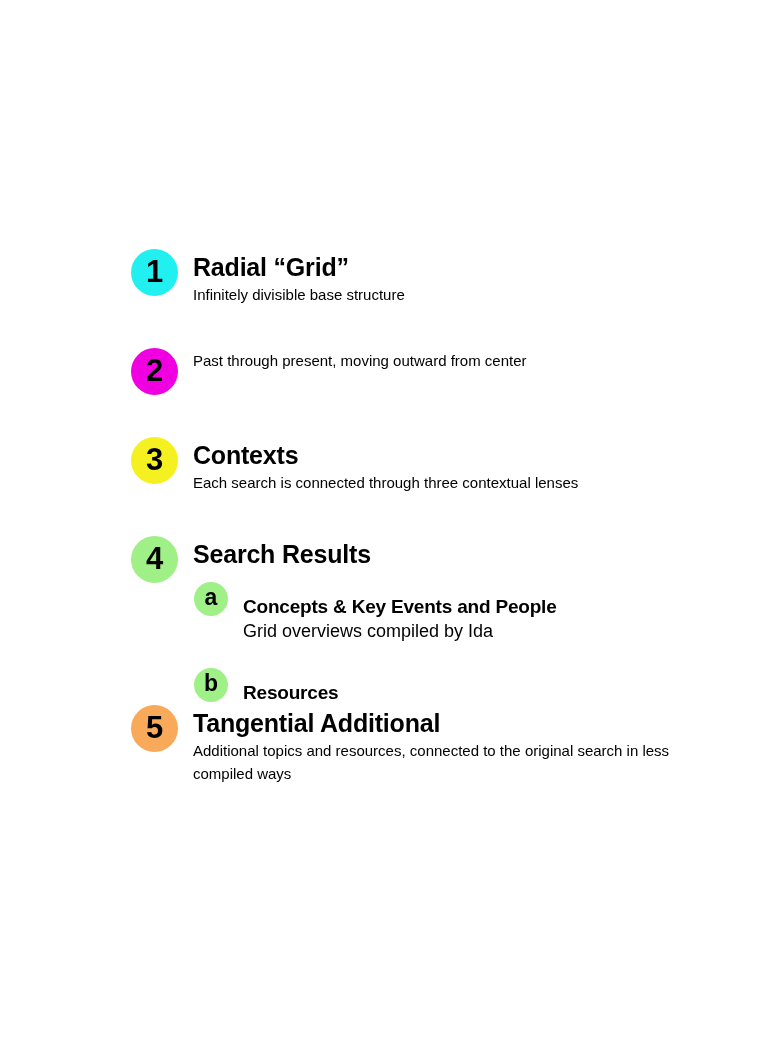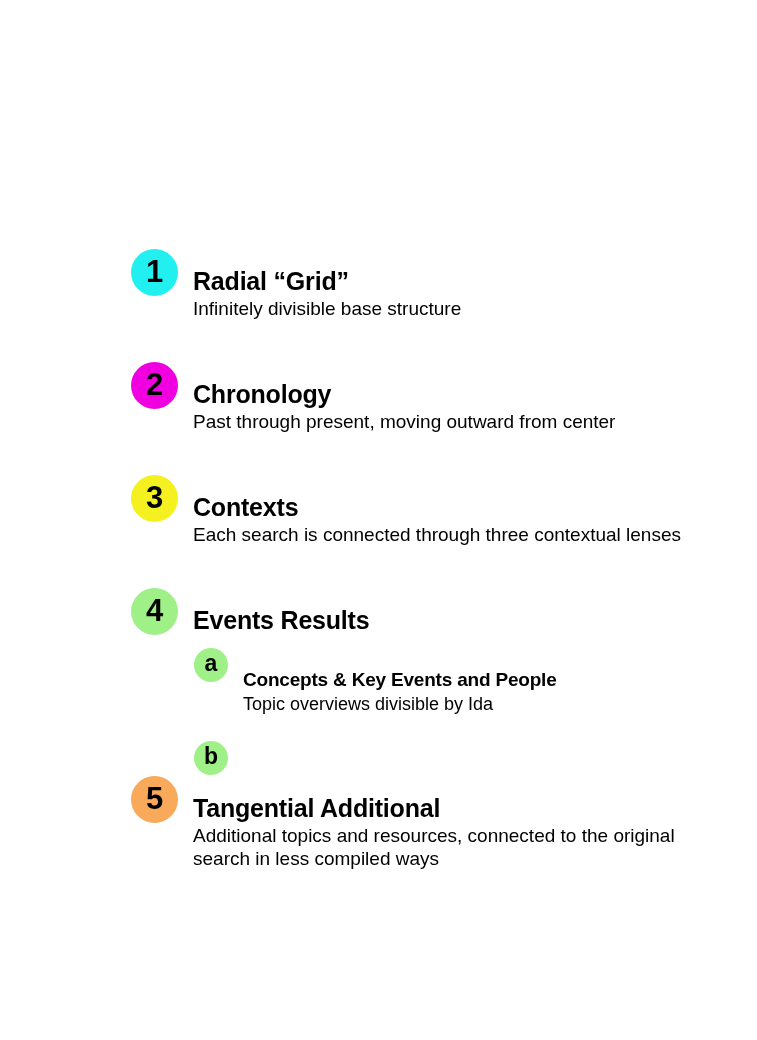--- a/index.html
+++ b/index.html
@@ -66,32 +66,32 @@
 
   .heading {
     font-weight: bold;
     color: #000000;
     letter-spacing: -0.2px;
   }
 
   .heading-main {
     font-size: 25px;
     line-height: 28px;
-    margin-top: 19px;
+    margin-top: 5px;
   }
 
   .heading-sub {
     font-size: 19px;
     line-height: 22px;
-    margin-top: 21px;
+    margin-top: 14px;
   }
 
   .desc {
     color: #000000;
-    font-size: 19px;
+    font-size: 15px;
     line-height: 23px;
     margin-top: 2px;
     font-weight: normal;
   }
 
   .desc-sub {
     font-size: 18px;
     line-height: 22px;
   }
 
@@ -118,51 +118,51 @@
     <div class="bullet bullet-main" style="background-color: rgb(34, 240, 240);">1</div>
     <div class="body-col">
       <div class="heading heading-main">Radial “Grid”</div>
       <div class="desc">Infinitely divisible base structure</div>
     </div>
   </div>
 
   <div class="item item-2">
     <div class="bullet bullet-main" style="background-color: rgb(240, 0, 224);">2</div>
     <div class="body-col">
-      <div class="heading heading-main">Chronology</div>
       <div class="desc">Past through present, moving outward from center</div>
     </div>
   </div>
 
   <div class="item item-3">
     <div class="bullet bullet-main" style="background-color: rgb(245, 240, 32);">3</div>
     <div class="body-col">
       <div class="heading heading-main">Contexts</div>
       <div class="desc">Each search is connected through three contextual lenses</div>
     </div>
   </div>
 
   <div class="item item-4">
     <div class="bullet bullet-main" style="background-color: rgb(160, 240, 136);">4</div>
     <div class="body-col">
-      <div class="heading heading-main">Events Results</div>
+      <div class="heading heading-main">Search Results</div>
 
       <div class="subitems">
 
         <div class="subitem">
           <div class="bullet bullet-sub" style="background-color: rgb(160, 240, 136);">a</div>
           <div class="body-col">
             <div class="heading heading-sub">Concepts &amp; Key Events and People</div>
-            <div class="desc desc-sub">Topic overviews divisible by Ida</div>
+            <div class="desc desc-sub">Grid overviews compiled by Ida</div>
           </div>
         </div>
 
         <div class="subitem">
           <div class="bullet bullet-sub" style="background-color: rgb(160, 240, 136);">b</div>
           <div class="body-col">
+            <div class="heading heading-sub">Resources</div>
           </div>
         </div>
 
       </div>
     </div>
   </div>
 
   <div class="item item-5">
     <div class="bullet bullet-main" style="background-color: rgb(248, 169, 90);">5</div>
     <div class="body-col">

